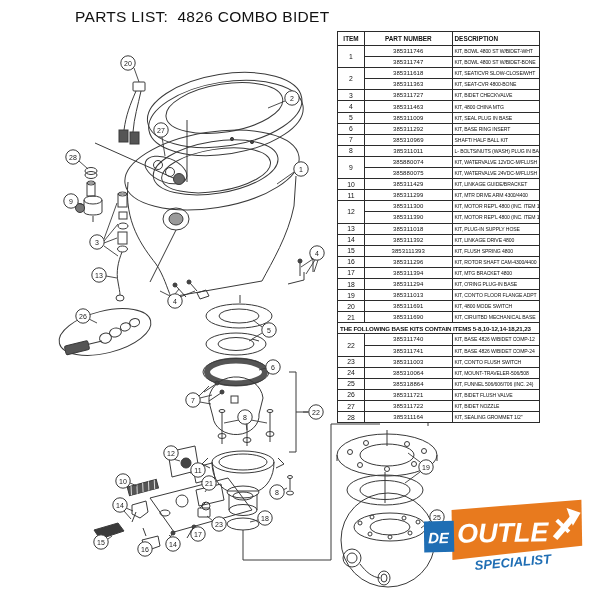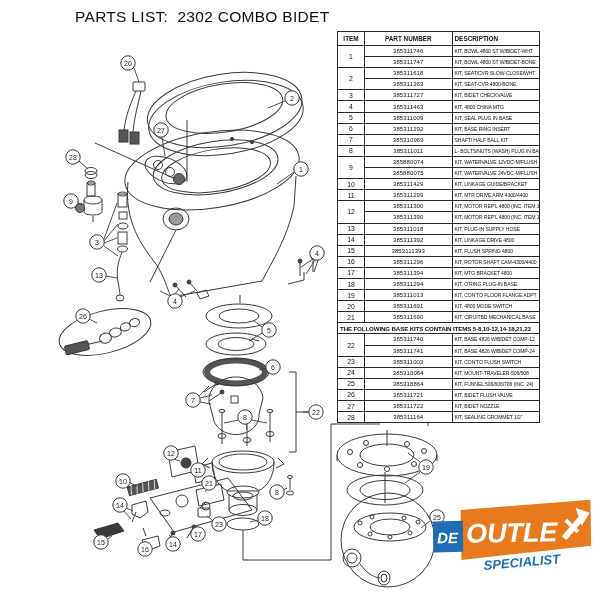--- a/index.html
+++ b/index.html
@@ -17,28 +17,28 @@
   .parts th.c-item,.parts td.c-item{text-align:center;width:22px;}
   .parts th.c-pn{text-align:center;}
   .parts td{height:10.1px;}
   .parts td.c-item{font-size:6.8px;}
   .parts td.c-pn{font-size:6px;text-align:center;width:62px;letter-spacing:.1px;}
   .parts td.c-desc{font-size:5.1px;letter-spacing:-0.1px;}
   .parts td.c-note{font-size:6.2px;font-weight:700;letter-spacing:-0.15px;text-align:left;}
   .callout-circle{fill:#fff;stroke:#3a3a3a;stroke-width:1;}
   .callout-num{font-size:7px;fill:#222;text-anchor:middle;font-family:"Liberation Sans",sans-serif;}
   
-  .logo{position:absolute;left:433px;top:497px;width:160px;height:78px;z-index:5;}
+  .logo{position:absolute;left:424px;top:497px;width:160px;height:78px;z-index:5;}
 </style>
 </head>
 <body>
 
 <div class="page">
 
-  <div class="title">PARTS LIST:  2302 COMBO BIDET</div>
+  <div class="title">PARTS LIST:  4826 COMBO BIDET</div>
 
   <svg width="600" height="600" viewBox="0 0 600 600">
     <g class="art">
 
       <g transform="rotate(-9 225 112)">
         <ellipse cx="225" cy="118" rx="78" ry="36"></ellipse>
         <ellipse cx="225" cy="110" rx="78" ry="36"></ellipse>
         <ellipse cx="225" cy="108" rx="59" ry="24"></ellipse>
       </g>
       <path d="M187,120 V182"></path>

